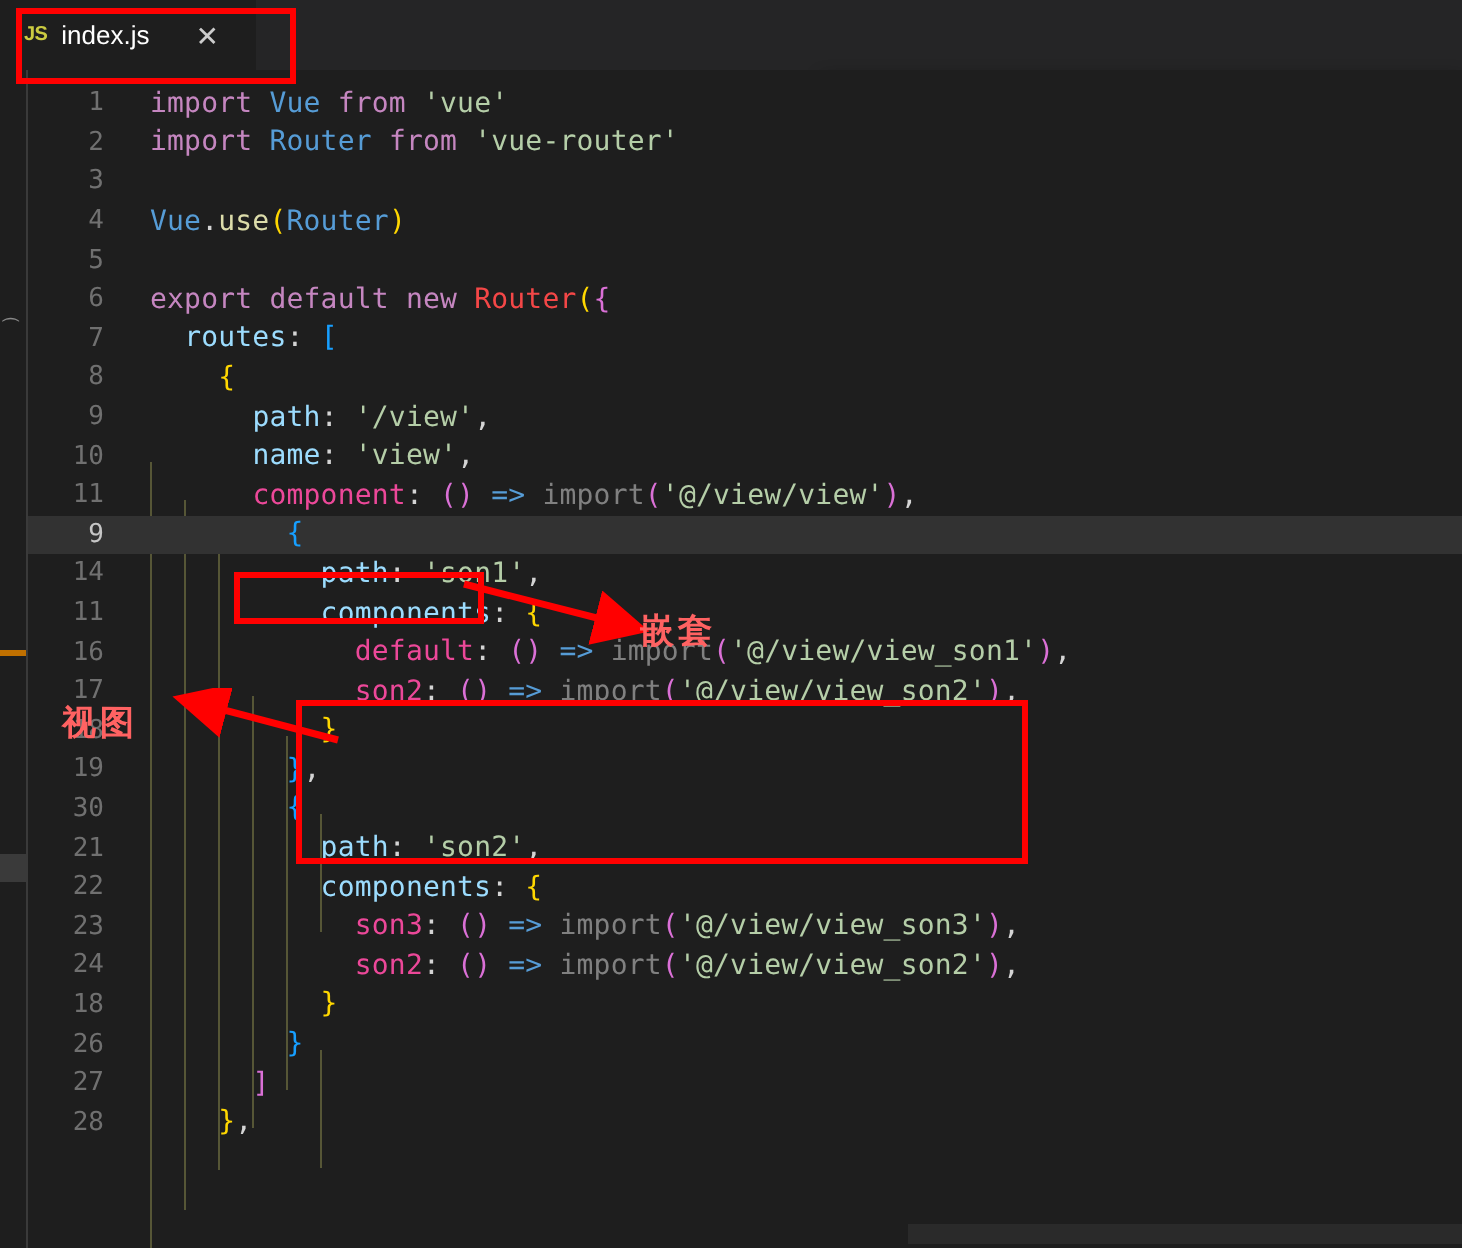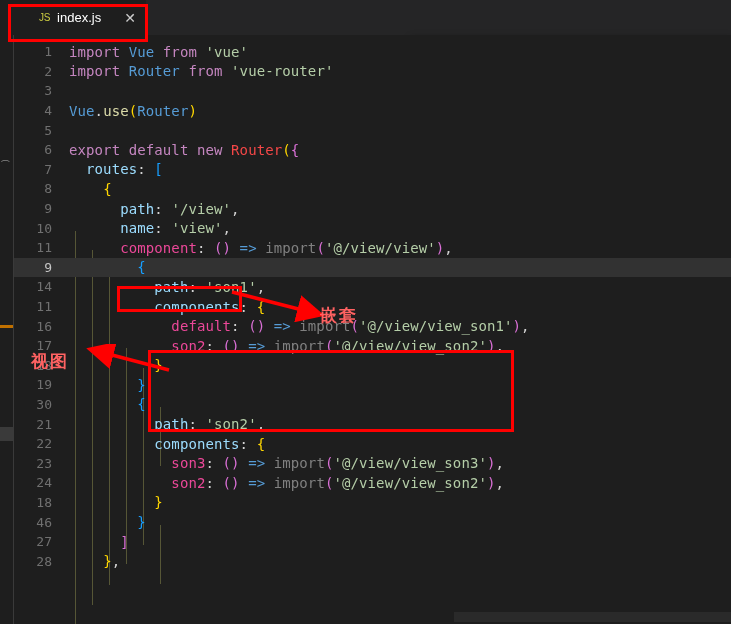--- a/index.html
+++ b/index.html
@@ -28,24 +28,23 @@
     gap: 7px;
     padding: 0 10px 0 12px;
     background: #1e1e1e;
     height: 35px;
     min-width: 128px;
     position: relative;
   }
   .tab-js-icon {
     font-family: "Liberation Sans", sans-serif;
     font-size: 10px;
-    font-weight: normal;
+    font-weight: bold;
     color: #cbcb41;
     letter-spacing: -0.3px;
-    padding-left: 27px;
   }
   .tab-label {
     font-family: "Liberation Sans", sans-serif;
     font-size: 13px;
     color: #ffffff;
     white-space: nowrap;
   }
   .tab-close {
     font-family: "Liberation Sans", sans-serif;
     font-size: 14px;
@@ -174,21 +173,21 @@
     left: 0;
     width: 38px;
     text-align: right;
     font-family: "DejaVu Sans Mono", monospace;
     font-size: 13px;
     color: #707070;
   }
   .row.current .lnum { color: #c6c6c6; }
   .code {
     position: absolute;
-    left: 55px;
+    left: 61px;
     font-family: "DejaVu Sans Mono", monospace;
     font-size: 14px;
     letter-spacing: 0.1px;
     white-space: pre;
   }
 
   
   .guides { position: absolute; left: 0; top: 0; width: 717px; height: 589px; pointer-events: none; }
   .guide {
     position: absolute;
@@ -297,21 +296,21 @@
       <div class="row"><span class="lnum">16</span><span class="code"><span class="t-plain">            </span><span class="t-propo">default</span><span class="t-plain">: </span><span class="t-brk2">()</span><span class="t-plain"> </span><span class="t-arrow">=&gt;</span><span class="t-plain"> </span><span class="t-imp">import</span><span class="t-brk2">(</span><span class="t-str2">'@/view/view_son1'</span><span class="t-brk2">)</span><span class="t-plain">,</span></span></div>
       <div class="row"><span class="lnum">17</span><span class="code"><span class="t-plain">            </span><span class="t-propo">son2</span><span class="t-plain">: </span><span class="t-brk2">()</span><span class="t-plain"> </span><span class="t-arrow">=&gt;</span><span class="t-plain"> </span><span class="t-imp">import</span><span class="t-brk2">(</span><span class="t-str2">'@/view/view_son2'</span><span class="t-brk2">)</span><span class="t-plain">,</span></span></div>
       <div class="row"><span class="lnum">18</span><span class="code"><span class="t-plain">          </span><span class="t-brk1">}</span></span></div>
       <div class="row"><span class="lnum">19</span><span class="code"><span class="t-plain">        </span><span class="t-brk3">}</span><span class="t-plain">,</span></span></div>
       <div class="row"><span class="lnum">30</span><span class="code"><span class="t-plain">        </span><span class="t-brk3">{</span></span></div>
       <div class="row"><span class="lnum">21</span><span class="code"><span class="t-plain">          </span><span class="t-prop">path</span><span class="t-plain">: </span><span class="t-str2">'son2'</span><span class="t-plain">,</span></span></div>
       <div class="row"><span class="lnum">22</span><span class="code"><span class="t-plain">          </span><span class="t-prop">components</span><span class="t-plain">: </span><span class="t-brk1">{</span></span></div>
       <div class="row"><span class="lnum">23</span><span class="code"><span class="t-plain">            </span><span class="t-propo">son3</span><span class="t-plain">: </span><span class="t-brk2">()</span><span class="t-plain"> </span><span class="t-arrow">=&gt;</span><span class="t-plain"> </span><span class="t-imp">import</span><span class="t-brk2">(</span><span class="t-str2">'@/view/view_son3'</span><span class="t-brk2">)</span><span class="t-plain">,</span></span></div>
       <div class="row"><span class="lnum">24</span><span class="code"><span class="t-plain">            </span><span class="t-propo">son2</span><span class="t-plain">: </span><span class="t-brk2">()</span><span class="t-plain"> </span><span class="t-arrow">=&gt;</span><span class="t-plain"> </span><span class="t-imp">import</span><span class="t-brk2">(</span><span class="t-str2">'@/view/view_son2'</span><span class="t-brk2">)</span><span class="t-plain">,</span></span></div>
       <div class="row"><span class="lnum">18</span><span class="code"><span class="t-plain">          </span><span class="t-brk1">}</span></span></div>
-      <div class="row"><span class="lnum">46</span><span class="code"><span class="t-plain">        </span><span class="t-brk3">}</span></span></div>
+      <div class="row"><span class="lnum">26</span><span class="code"><span class="t-plain">        </span><span class="t-brk3">}</span></span></div>
       <div class="row"><span class="lnum">27</span><span class="code"><span class="t-plain">      </span><span class="t-brk2">]</span></span></div>
       <div class="row"><span class="lnum">28</span><span class="code"><span class="t-plain">    </span><span class="t-brk1">}</span><span class="t-plain">,</span></span></div>
     </div>
 
   <div class="hscroll"></div>
 </div>
 
 <div>
 
   <div class="anno-box" style="left:8px; top:4px; width:140px; height:38px;"></div>

